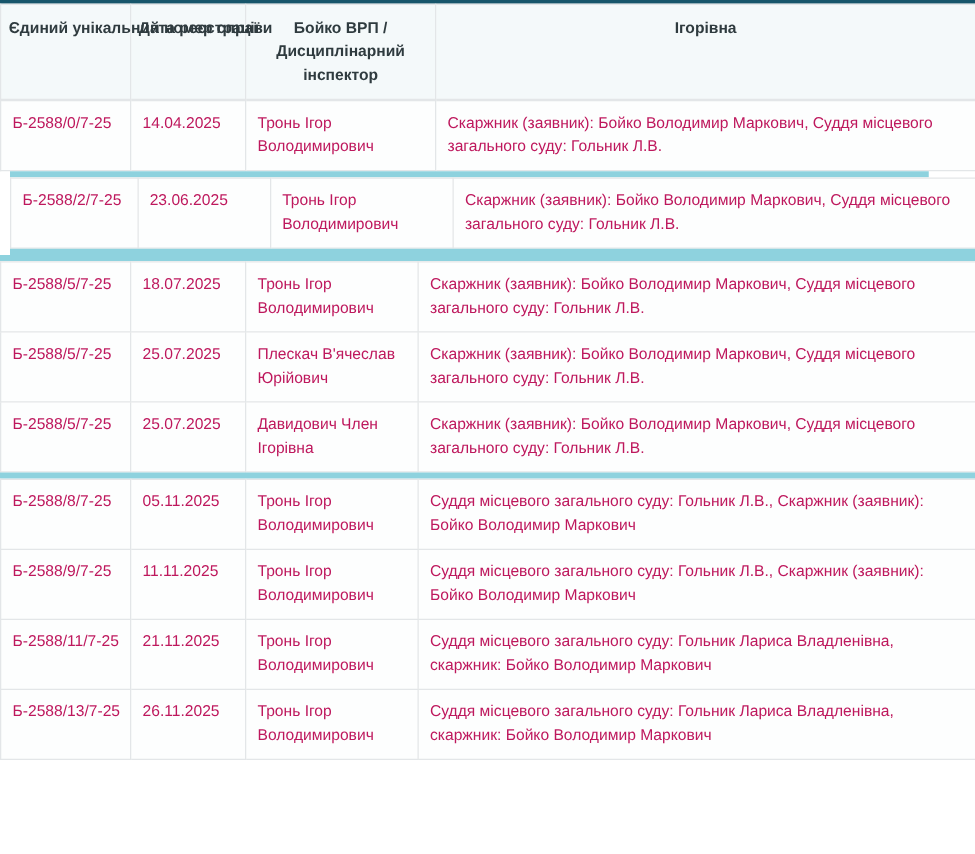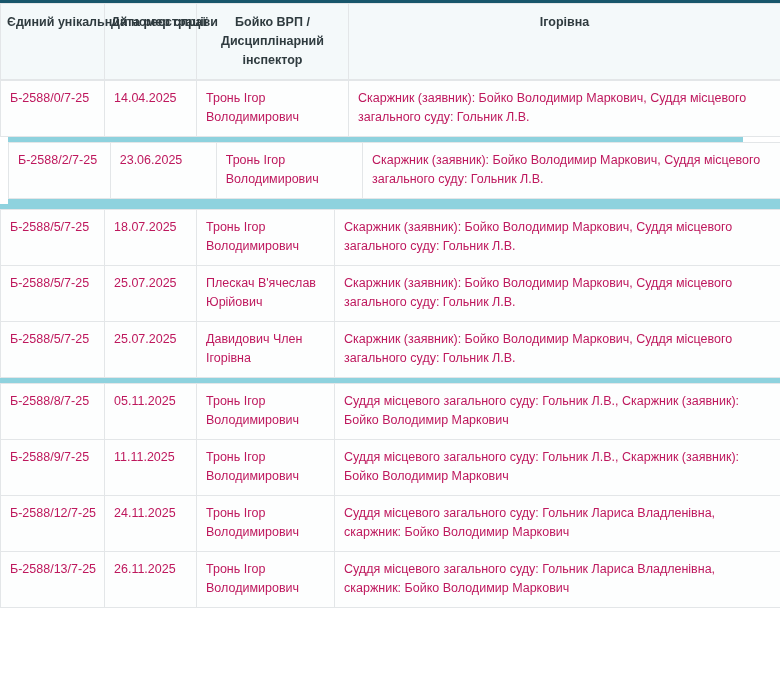--- a/index.html
+++ b/index.html
@@ -193,22 +193,22 @@
               <td>Тронь Ігор Володимирович</td>
               <td>Суддя місцевого загального суду: Гольник Л.В., Скаржник (заявник): Бойко Володимир Маркович</td>
             </tr>
             <tr>
               <td class="c-case">Б-2588/9/7-25</td>
               <td class="c-date">11.11.2025</td>
               <td>Тронь Ігор Володимирович</td>
               <td>Суддя місцевого загального суду: Гольник Л.В., Скаржник (заявник): Бойко Володимир Маркович</td>
             </tr>
             <tr>
-              <td class="c-case">Б-2588/12/7-25</td>
-              <td class="c-date">24.11.2025</td>
+              <td class="c-case">Б-2588/11/7-25</td>
+              <td class="c-date">21.11.2025</td>
               <td>Тронь Ігор Володимирович</td>
               <td>Суддя місцевого загального суду: Гольник Лариса Владленівна, скаржник: Бойко Володимир Маркович</td>
             </tr>
             <tr>
               <td class="c-case">Б-2588/13/7-25</td>
               <td class="c-date">26.11.2025</td>
               <td>Тронь Ігор Володимирович</td>
               <td>Суддя місцевого загального суду: Гольник Лариса Владленівна, скаржник: Бойко Володимир Маркович</td>
             </tr>
           </tbody>

